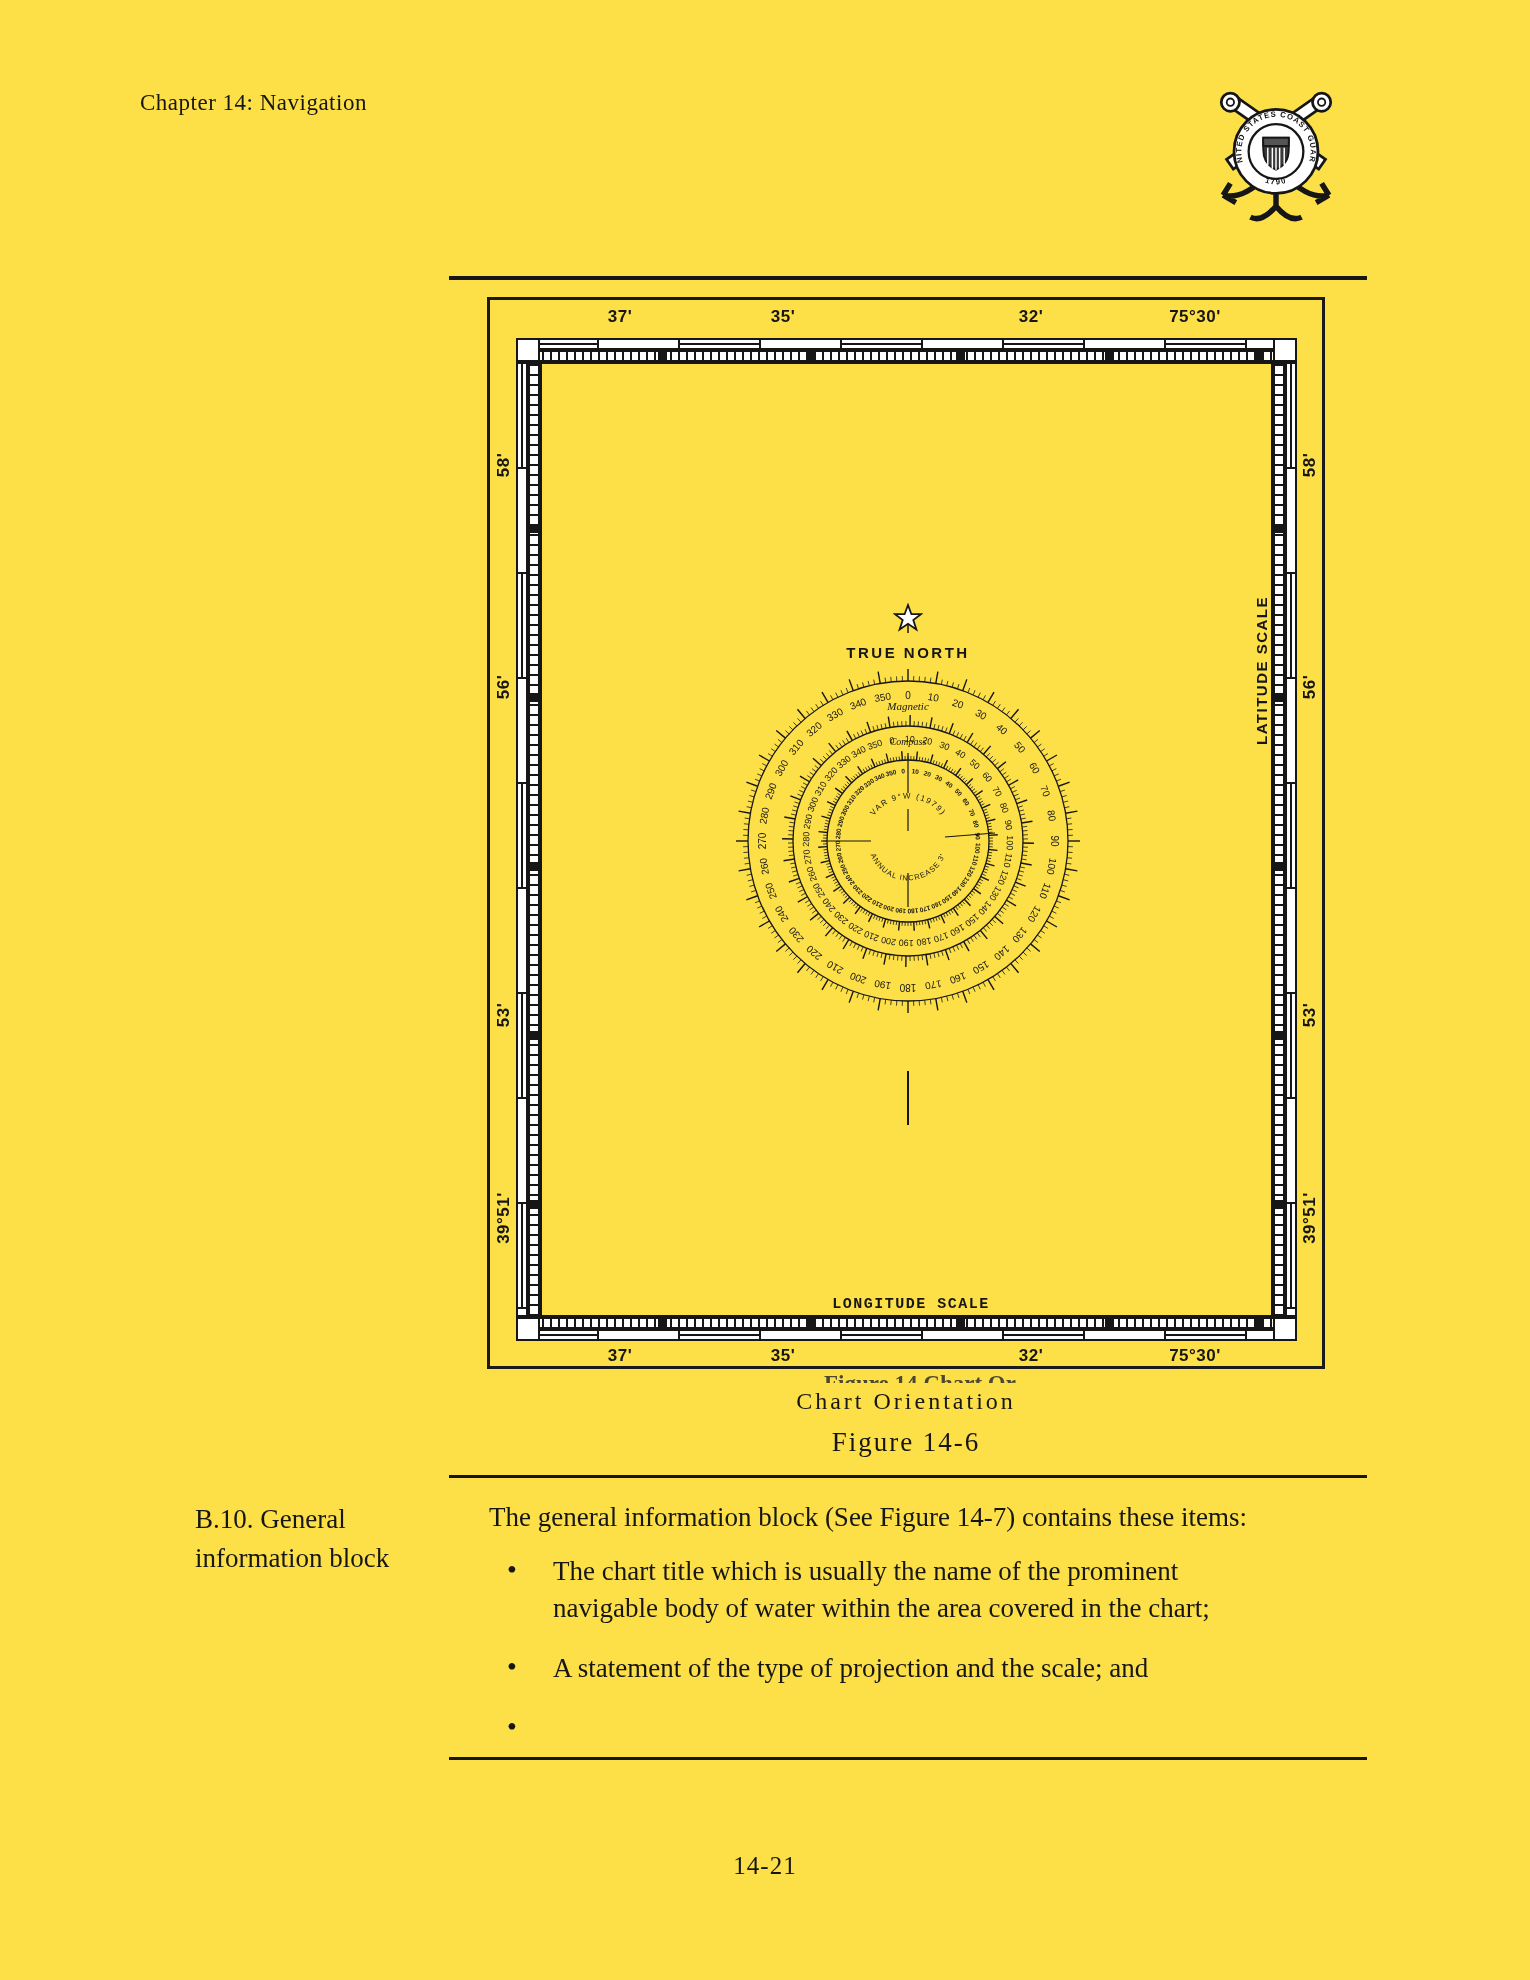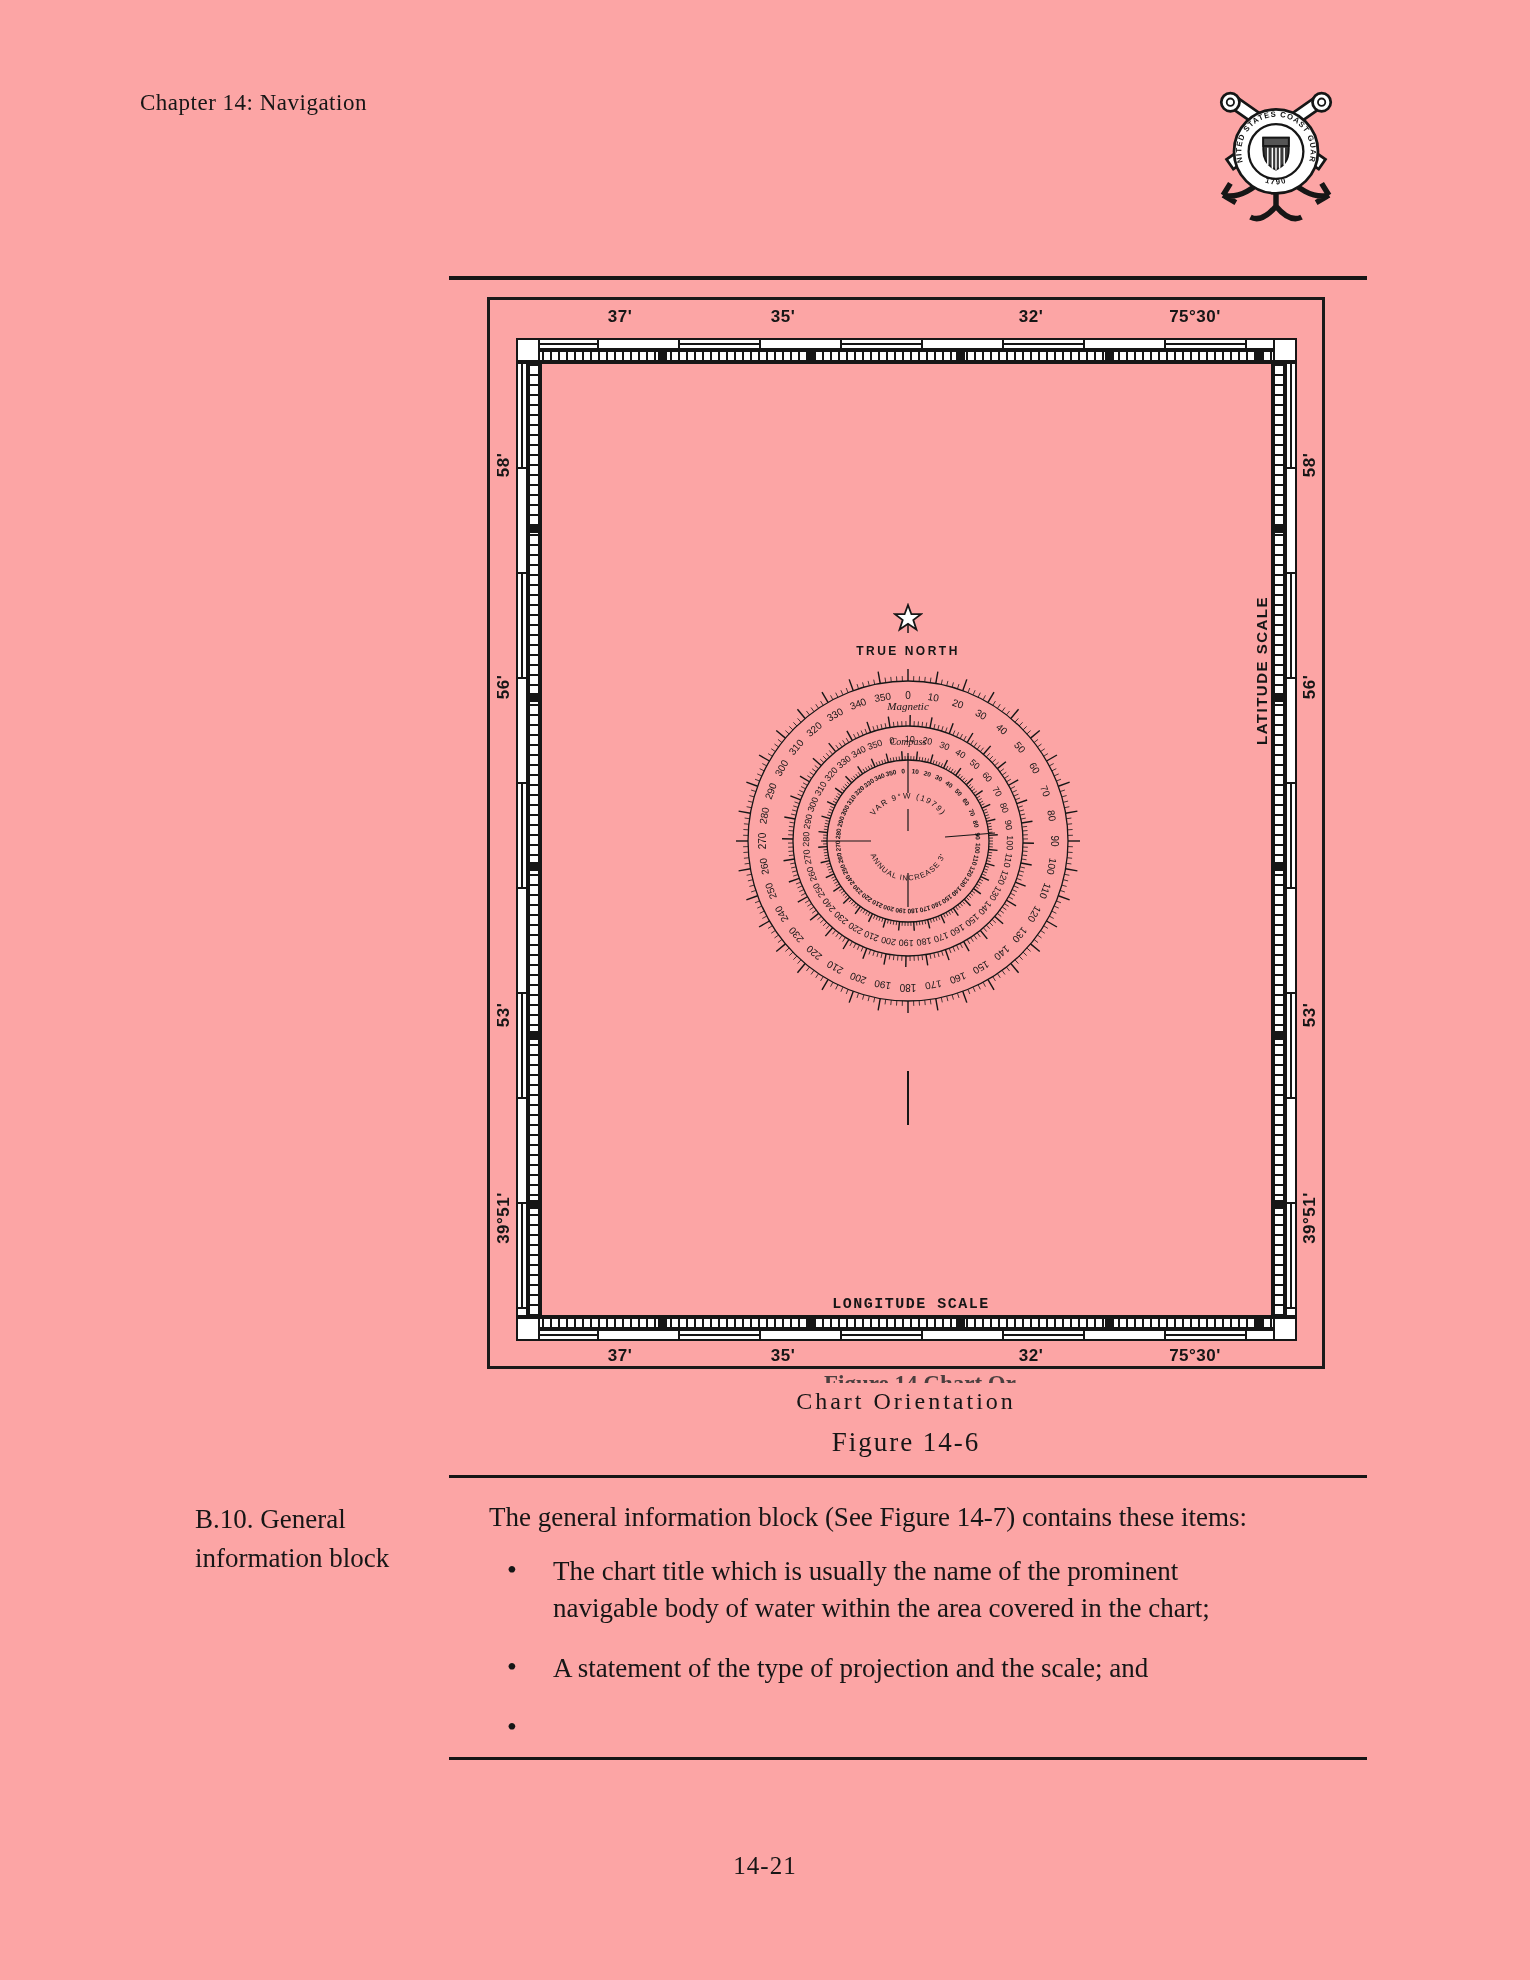--- a/index.html
+++ b/index.html
@@ -1,16 +1,16 @@
 <!DOCTYPE html>
 <html><head>
 <meta charset="utf-8">
 <style>
   html,body{margin:0;padding:0;background:#e8e8e8;}
-  .page{position:relative;width:1530px;height:1980px;background:#fca5a5;margin:0 auto;
+  .page{position:relative;width:1530px;height:1980px;background:#fde047;margin:0 auto;
         font-family:"Liberation Serif",serif;color:#161616;overflow:hidden;}
   .abs{position:absolute;}
 
   
   .chapter{left:140px;top:90px;font-size:23px;letter-spacing:0.5px;}
 
   
   .rule{left:449px;width:918px;background:#161616;}
   .rule1{top:276px;height:4px;}
   .rule2{top:1475px;height:3px;}
@@ -43,21 +43,21 @@
   
   .min-label{font-family:"Liberation Sans",sans-serif;font-weight:bold;font-size:17px;
              width:100px;text-align:center;letter-spacing:0.5px;}
   .side-label{font-family:"Liberation Sans",sans-serif;font-weight:bold;font-size:17px;
               width:80px;height:20px;text-align:center;transform:rotate(-90deg);letter-spacing:0.5px;}
   .scale-title{font-family:"Liberation Sans",sans-serif;font-weight:bold;font-size:15px;
                letter-spacing:1.5px;text-align:center;}
   .lat-title{left:686px;top:362px;width:170px;transform:rotate(-90deg);}
   .lon-title{left:321px;top:996px;width:200px;font-family:Liberation Mono, monospace;}
   .true-north{left:338px;top:344px;width:160px;font-family:"Liberation Sans",sans-serif;
-              font-weight:bold;font-size:12px;letter-spacing:2.5px;text-align:center;}
+              font-weight:bold;font-size:15px;letter-spacing:2.5px;text-align:center;}
   .south-dash{left:417px;top:771px;width:2px;height:54px;background:#161616;}
 
   
   .smudge{left:780px;top:1372px;width:280px;height:11px;overflow:hidden;text-align:center;
           font-size:23px;font-weight:bold;color:#2d2d2d;opacity:.85;line-height:24px;}
   .caption{left:487px;top:1388px;width:838px;text-align:center;}
   .caption-title{font-size:24px;letter-spacing:3px;}
   .caption-number{font-size:27px;letter-spacing:2px;margin-top:12px;}
 
   

